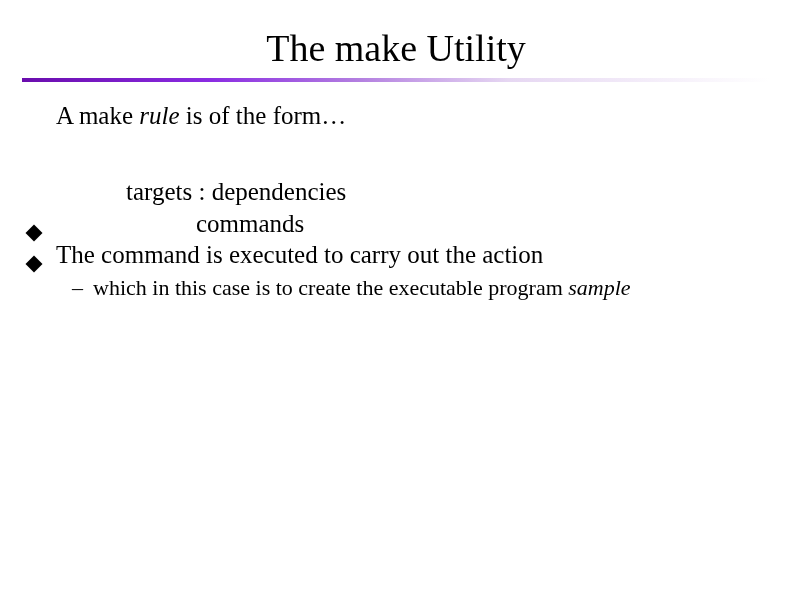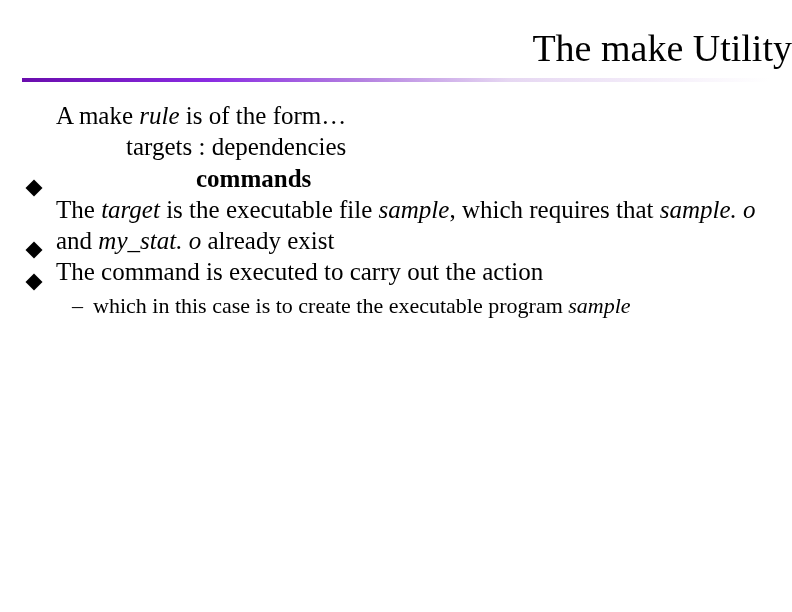--- a/index.html
+++ b/index.html
@@ -12,21 +12,21 @@
     color: #000000;
     overflow: hidden;
   }
   .slide {
     position: relative;
     width: 792px;
     height: 612px;
     box-sizing: border-box;
   }
   .title {
-    text-align: right;
+    text-align: center;
     font-size: 38px;
     padding-top: 26px;
     padding-bottom: 8px;
     font-weight: normal;
   }
   .underline {
     height: 4px;
     margin: 0 22px 18px 22px;
     background: linear-gradient(to right,
       #6a0dad 0%,
@@ -50,22 +50,22 @@
     height: 12px;
     background: #000;
     transform: rotate(45deg);
     margin-top: 10px;
     margin-right: 16px;
     margin-left: 2px;
   }
   .btext {
     flex: 1 1 auto;
   }
-  .indent1 { padding-left: 70px; }
-  .indent2 { padding-left: 140px; font-weight: bold; }
+  .indent1 { padding-left: 70px; margin-top: 45px; }
+  .indent2 { padding-left: 140px; }
   .sub-row {
     display: flex;
     align-items: flex-start;
     padding-left: 46px;
     font-size: 22px;
     margin-top: 4px;
   }
   .dash {
     flex: 0 0 auto;
     margin-right: 10px;
@@ -86,26 +86,20 @@
     <div class="bullet-row">
       <div class="diamond"></div>
       <div class="btext">
         <span>A make </span><span class="ital">rule</span><span> is of the form…</span>
         <div class="indent1">targets : dependencies</div>
         <div class="indent2">commands</div>
       </div>
     </div>
 
 
-    <div class="bullet-row">
-      <div class="diamond"></div>
-      <div class="btext">
-        <span>The </span><span class="ital">target</span><span> is the executable file </span><span class="ital">sample</span><span>, which requires that </span><span class="ital">sample. o</span><span> and </span><span class="ital">my_stat. o</span><span> already exist</span>
-      </div>
-    </div>
 
     <div class="bullet-row">
       <div class="diamond"></div>
       <div class="btext">The command is executed to carry out the action</div>
     </div>
 
     <div class="sub-row">
       <div class="dash">–</div>
       <div class="stext">
         <span>which in this case is to create the executable program </span><span class="ital">sample</span>

